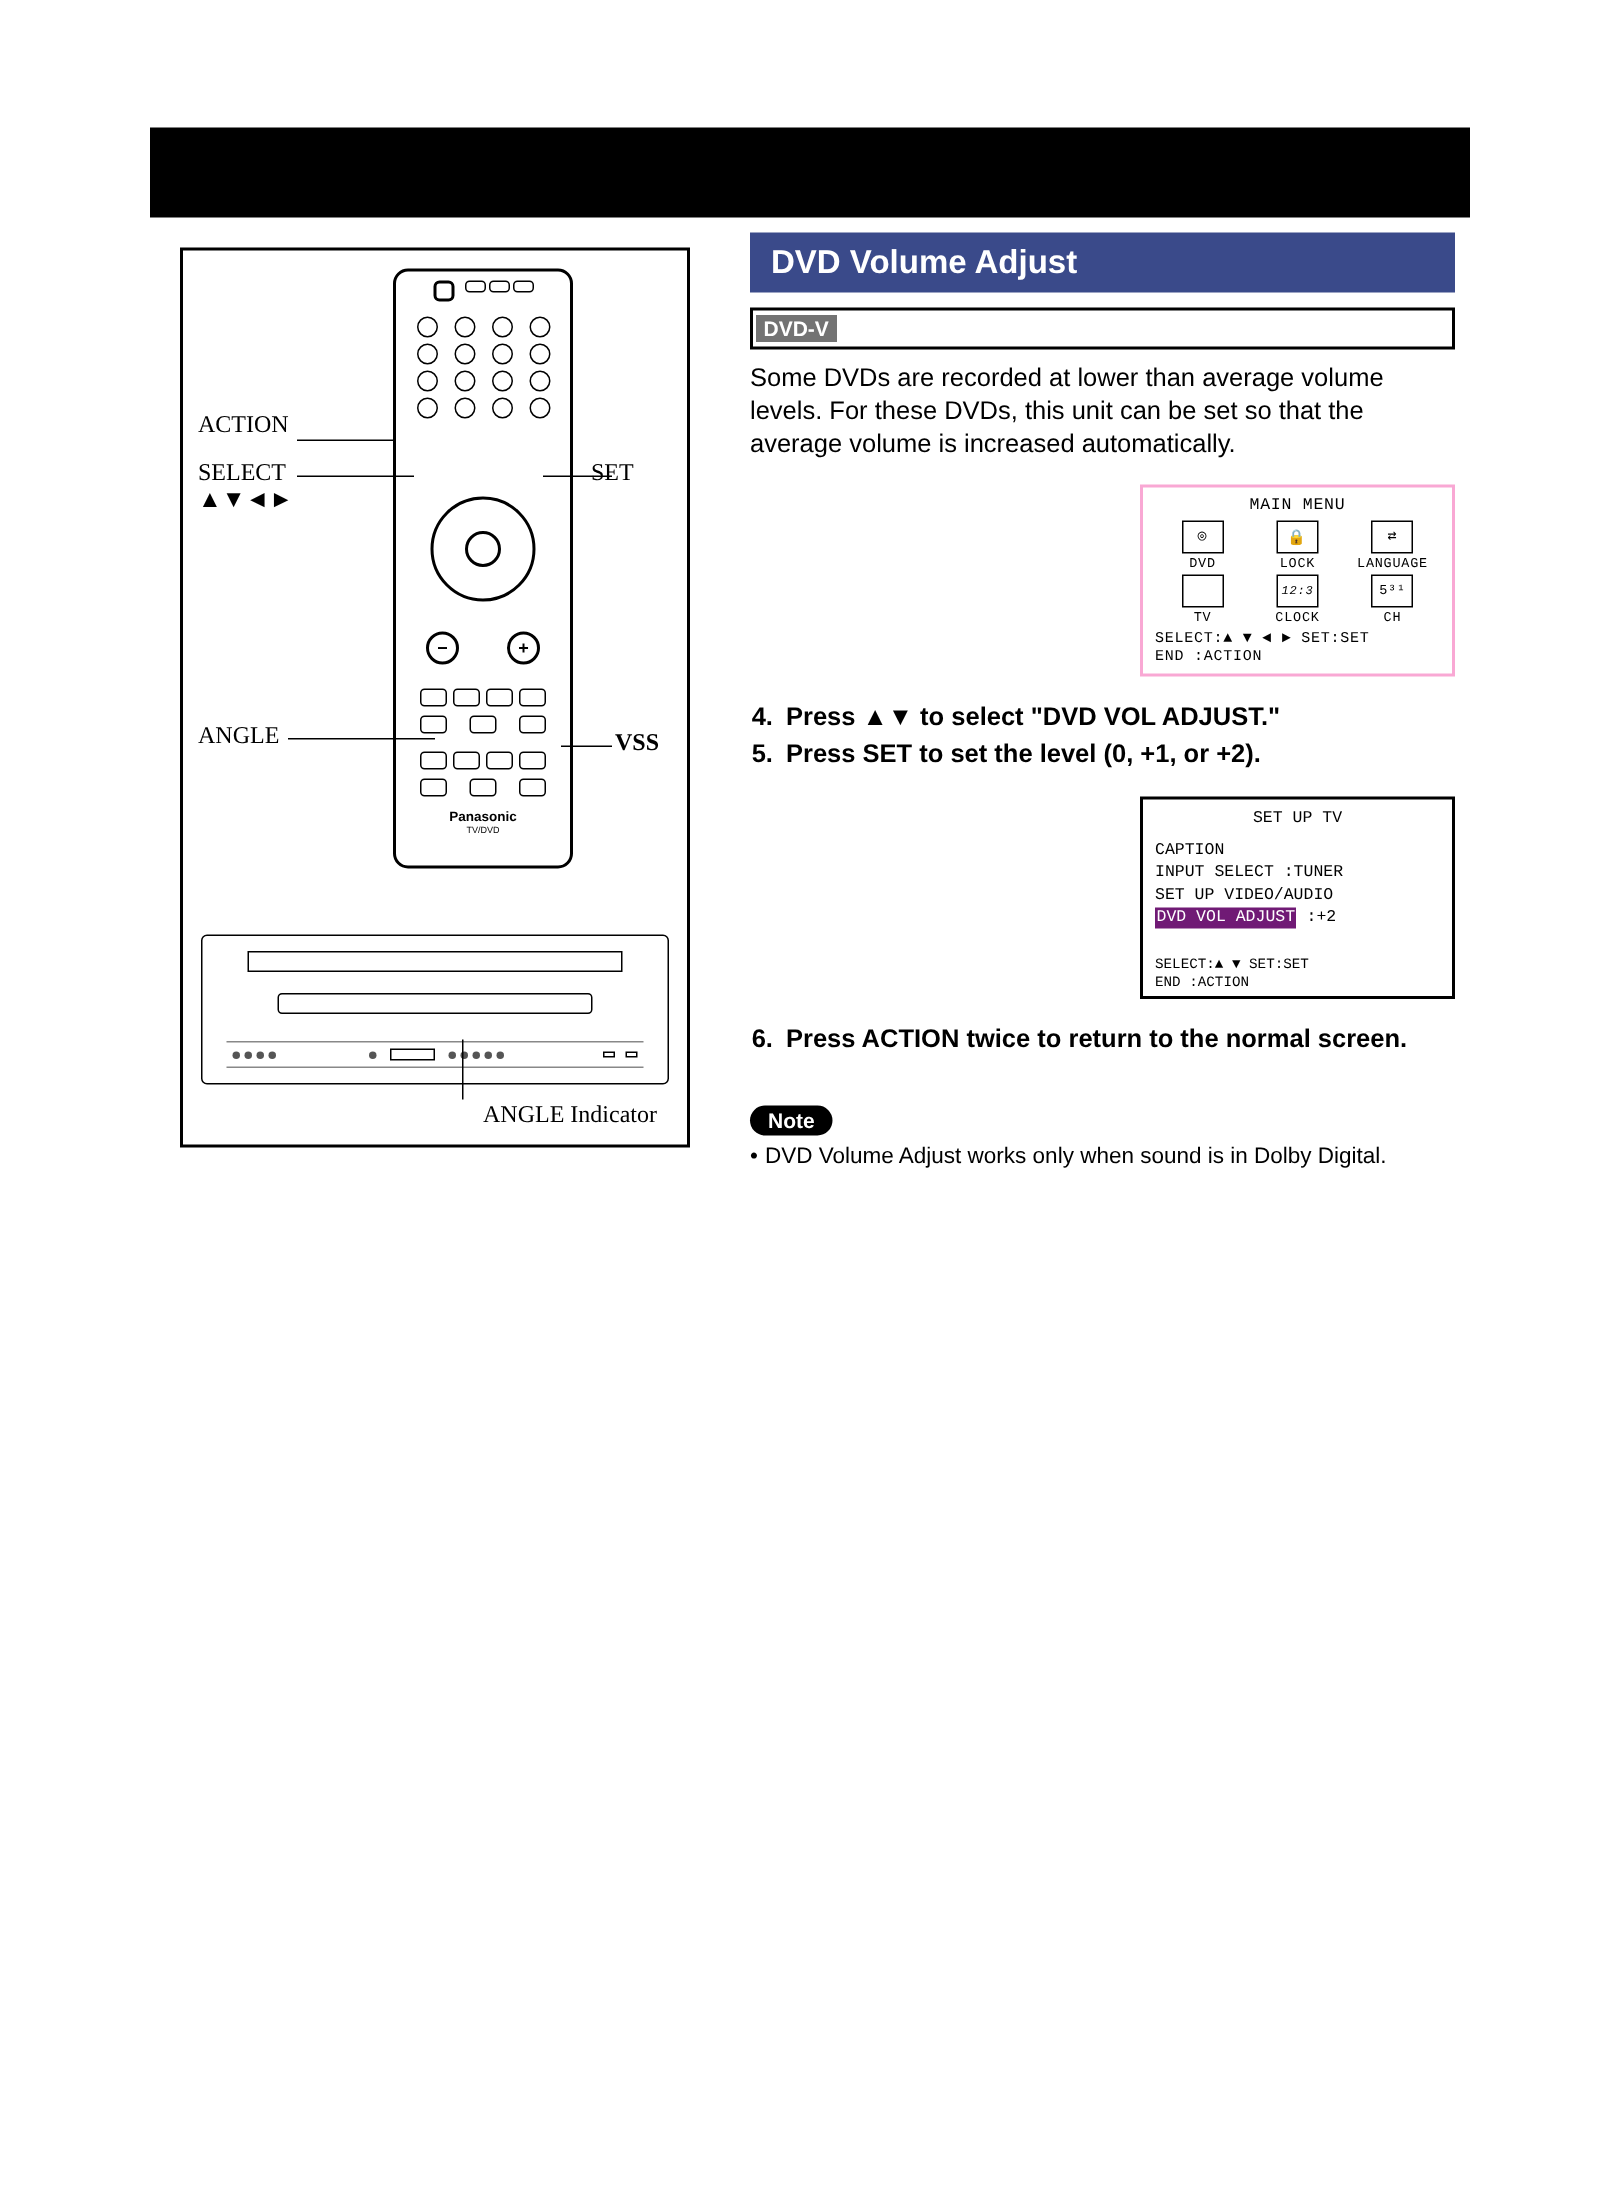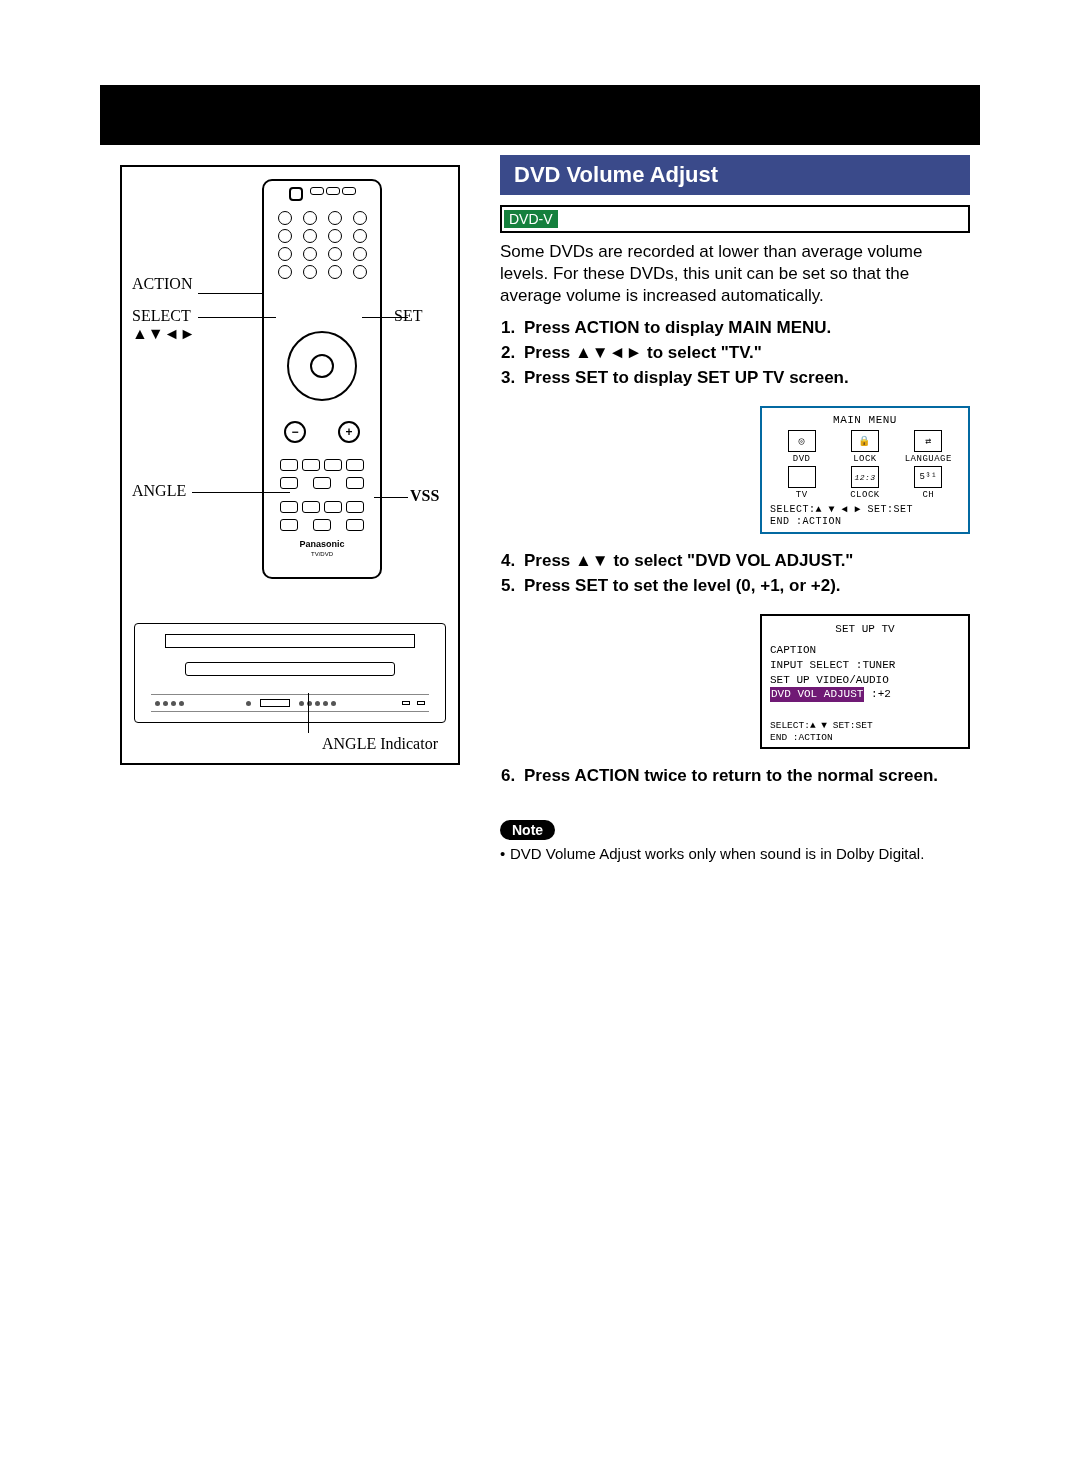--- a/index.html
+++ b/index.html
@@ -192,42 +192,42 @@
   }
   .dvdv-wrap {
     border: 2px solid #000;
     height: 28px;
     display: flex;
     align-items: center;
     padding: 2px;
     margin-top: 10px;
   }
   .dvdv-inner {
-    background: #15803d; color: #fff; font-weight: normal; font-size: 14px;
+    background: #737373; color: #fff; font-weight: bold; font-size: 14px;
     padding: 1px 5px;
   }
   .intro {
     margin-top: 8px;
     font-size: 17px;
     line-height: 1.3;
   }
   ol.steps { margin-top: 10px; padding-left: 20px; }
   ol.steps li {
     font-size: 17px;
     font-weight: bold;
     line-height: 1.35;
     margin-bottom: 2px;
     padding-left: 4px;
   }
 
   
   .menu-box {
     margin: 16px 0 16px auto;
     width: 210px;
-    border: 2px solid #0369a1;
+    border: 2px solid #f9a8d4;
     padding: 6px 8px 4px;
     font-family: "Courier New", monospace;
     font-size: 11px;
     letter-spacing: 0.5px;
   }
   .menu-title { text-align: center; margin-bottom: 4px; }
   .menu-icons {
     display: flex; justify-content: space-around;
     margin: 2px 0 2px;
   }
@@ -410,25 +410,20 @@
 
     <div class="right-col">
       <div class="section-band">DVD Volume Adjust</div>
 
       <div class="dvdv-wrap">
         <span class="dvdv-inner">DVD-V</span>
       </div>
 
       <div class="intro">Some DVDs are recorded at lower than average volume levels. For these DVDs, this unit can be set so that the average volume is increased automatically.</div>
 
-      <ol class="steps">
-        <li>Press ACTION to display MAIN MENU.</li>
-        <li>Press ▲▼◄► to select "TV."</li>
-        <li>Press SET to display SET UP TV screen.</li>
-      </ol>
 
       
       <div class="menu-box">
         <div class="menu-title">MAIN MENU</div>
         <div class="menu-icons">
           <div class="menu-icon-wrap">
             <div class="micon">◎</div>
             <div class="micon-label">DVD</div>
           </div>
           <div class="menu-icon-wrap">

